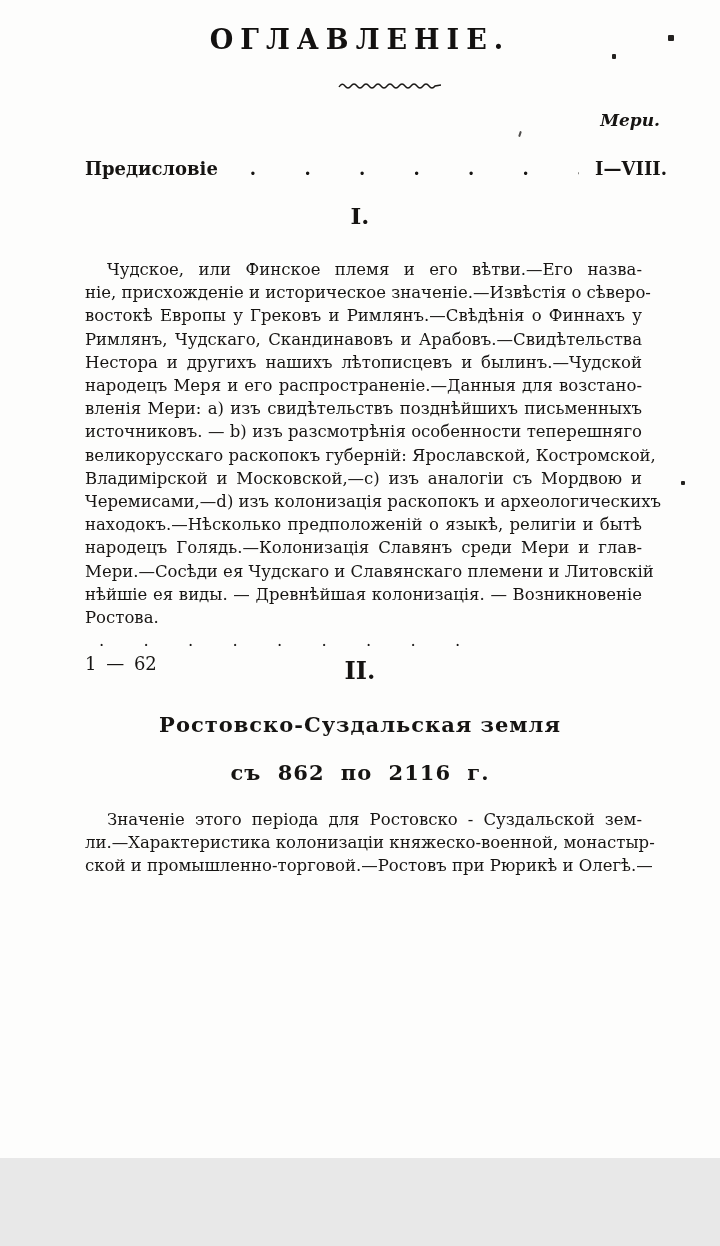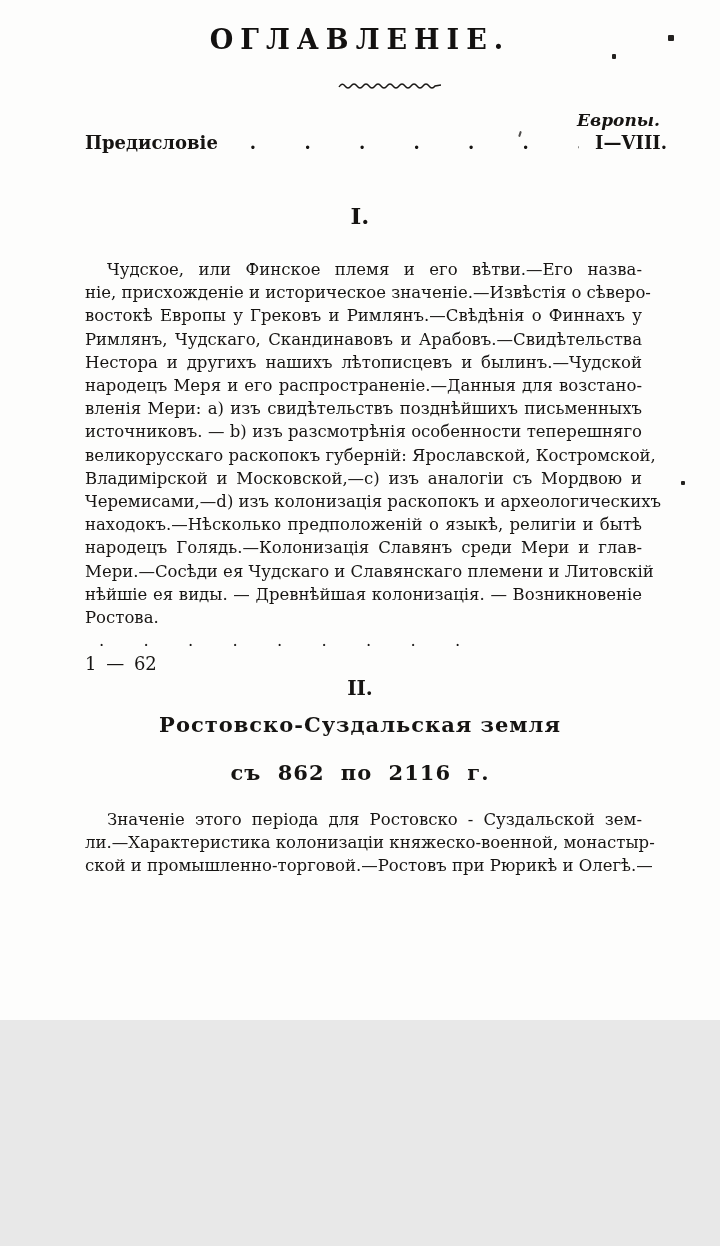--- a/index.html
+++ b/index.html
@@ -2,21 +2,21 @@
 <html><head>
 <meta charset="utf-8">
 <style>
   html,body{margin:0;padding:0;}
   body{
     background:#e8e8e8;
     font-family:"DejaVu Serif", serif;
   }
   .page{
     position:relative;
-    width:720px;height:1020px;
+    width:720px;height:1158px;
     margin:0 auto;
     background:#fdfdfc;
     color:#161412;
     overflow:hidden;
   }
   
   .book-title{
     position:absolute;top:24px;left:0;right:0;
     text-align:center;
     font-size:27px;font-weight:700;
@@ -44,29 +44,29 @@
     overflow:hidden;white-space:nowrap;
     word-spacing:40px;
     padding:0 10px 0 16px;
     font-size:18px;
     letter-spacing:1px;
   }
   .leader-row .pg{
     white-space:nowrap;
     font-size:18px;
   }
-  .preface-row{top:132px;gap:16px;}
+  .preface-row{top:158px;gap:16px;}
   
   .sec-num{
     position:absolute;left:0;right:0;
     text-align:center;
     font-weight:700;
   }
   .sec1-num{top:202px;font-size:23px;}
-  .sec2-num{top:676px;font-size:20px;}
+  .sec2-num{top:656px;font-size:24px;}
   .sec2-title1{
     position:absolute;top:712px;left:0;right:0;
     text-align:center;
     font-size:21px;font-weight:700;
     letter-spacing:1px;
   }
   .sec2-title2{
     position:absolute;top:760px;left:0;right:0;
     text-align:center;
     font-size:21px;font-weight:700;
@@ -109,21 +109,21 @@
 <body>
 
 <div class="page">
 
   <div class="book-title">ОГЛАВЛЕНІЕ.</div>
 
   <svg class="wavy" viewBox="0 0 112 12" xmlns="http://www.w3.org/2000/svg">
     <path d="M3 7 Q6 2 9 6 T15 6 T21 6 T27 6 T33 6 T39 6 T45 6 T51 6 T57 6 T63 6 T69 6 T75 6 T81 6 T87 6 T93 6 T99 6 L105 5" stroke="#1b1916" fill="none" stroke-width="1.4"></path>
   </svg>
 
-  <div class="pages-header">Европы.</div>
+  <div class="pages-header">Мери.</div>
 
   <div class="leader-row preface-row">
     <span class="lbl">Предисловіе</span>
     <span class="dots">. . . . . . . .</span>
     <span class="pg">I—VIII.</span>
   </div>
 
   <div class="sec-num sec1-num">I.</div>
 
   <div class="para para1">

